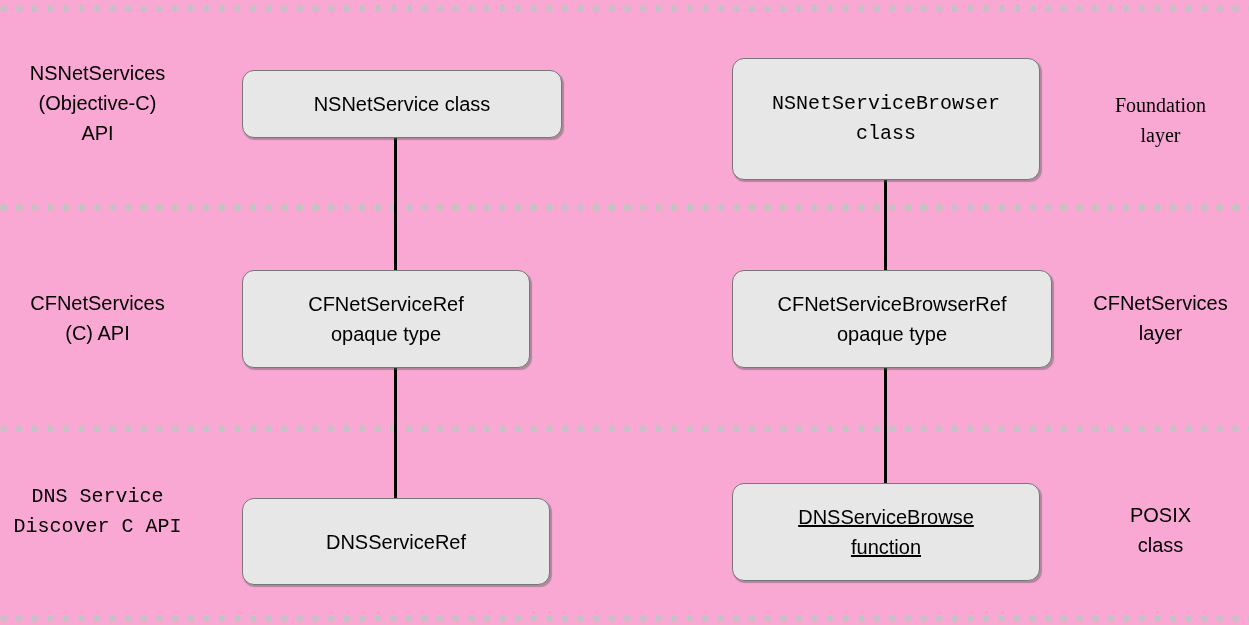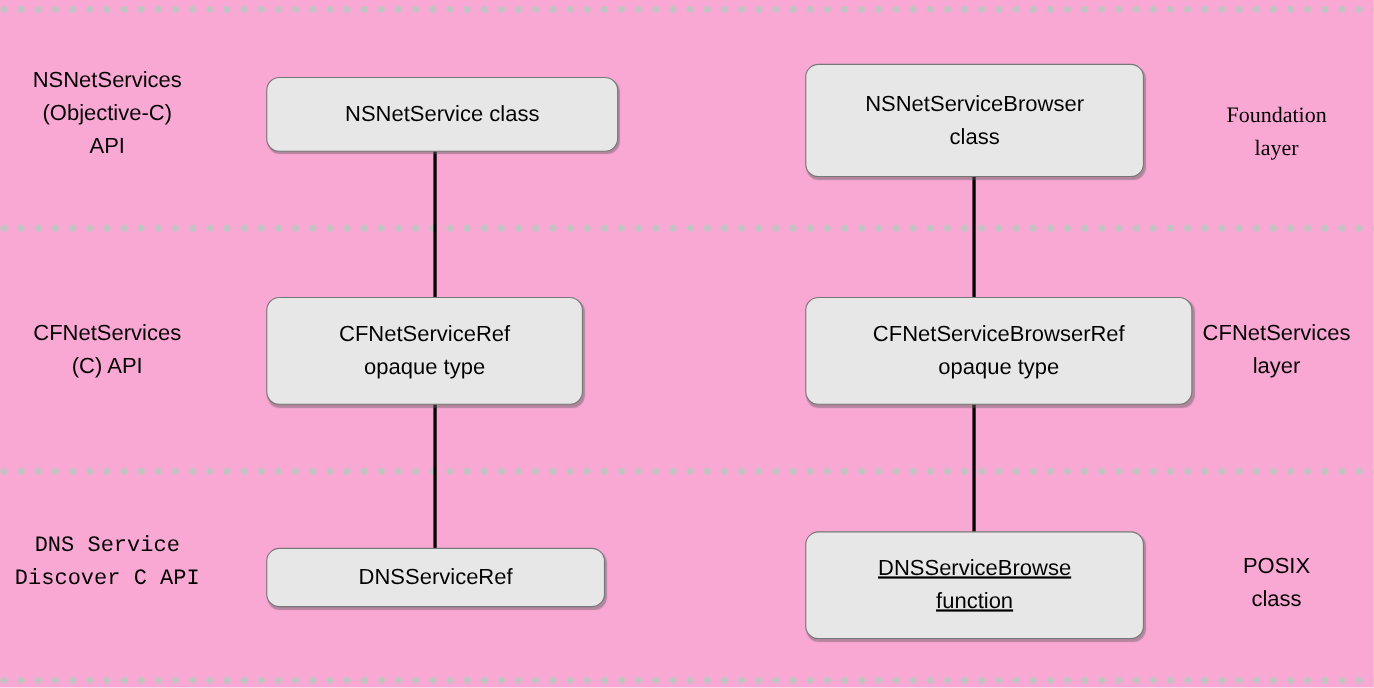--- a/index.html
+++ b/index.html
@@ -66,35 +66,35 @@
   <div class="dotted-line" style="top:425px;"></div>
   <div class="dotted-line" style="top:615px;"></div>
 
   <div class="connector" style="left:394px; top:100px; height:435px;"></div>
   <div class="connector" style="left:884px; top:100px; height:435px;"></div>
 
   <div class="side-label label-col-left" style="top:58px;">NSNetServices
 (Objective-C)
 API</div>
   <div class="node-box" style="left:242px; top:70px; width:320px; height:68px;">NSNetService class</div>
-  <div class="node-box" style="left:732px; top:58px; width:308px; height:103px;">NSNetServiceBrowser
+  <div class="node-box" style="left:732px; top:58px; width:308px; height:122px;font-family:Liberation Mono, monospace;">NSNetServiceBrowser
 class</div>
   <div class="side-label label-col-right" style="top:90px;font-family:Liberation Serif, serif;">Foundation
 layer</div>
 
   <div class="side-label label-col-left" style="top:288px;">CFNetServices
 (C) API</div>
   <div class="node-box" style="left:242px; top:270px; width:288px; height:98px;">CFNetServiceRef
 opaque type</div>
-  <div class="node-box" style="left:732px; top:270px; width:352px; height:98px;">CFNetServiceBrowserRef
+  <div class="node-box" style="left:732px; top:270px; width:320px; height:98px;">CFNetServiceBrowserRef
 opaque type</div>
   <div class="side-label label-col-right" style="top:288px;">CFNetServices
 layer</div>
 
   <div class="side-label label-col-left" style="top:482px;font-family:Liberation Mono, monospace;">DNS Service
 Discover C API</div>
-  <div class="node-box" style="left:242px; top:498px; width:308px; height:54px;">DNSServiceRef</div>
+  <div class="node-box" style="left:242px; top:498px; width:308px; height:87px;">DNSServiceRef</div>
   <div class="node-box" style="left:732px; top:483px; width:308px; height:98px;text-decoration:underline;">DNSServiceBrowse
 function</div>
   <div class="side-label label-col-right" style="top:500px;">POSIX
 class</div>
 
 </div>
 
 </body></html>

